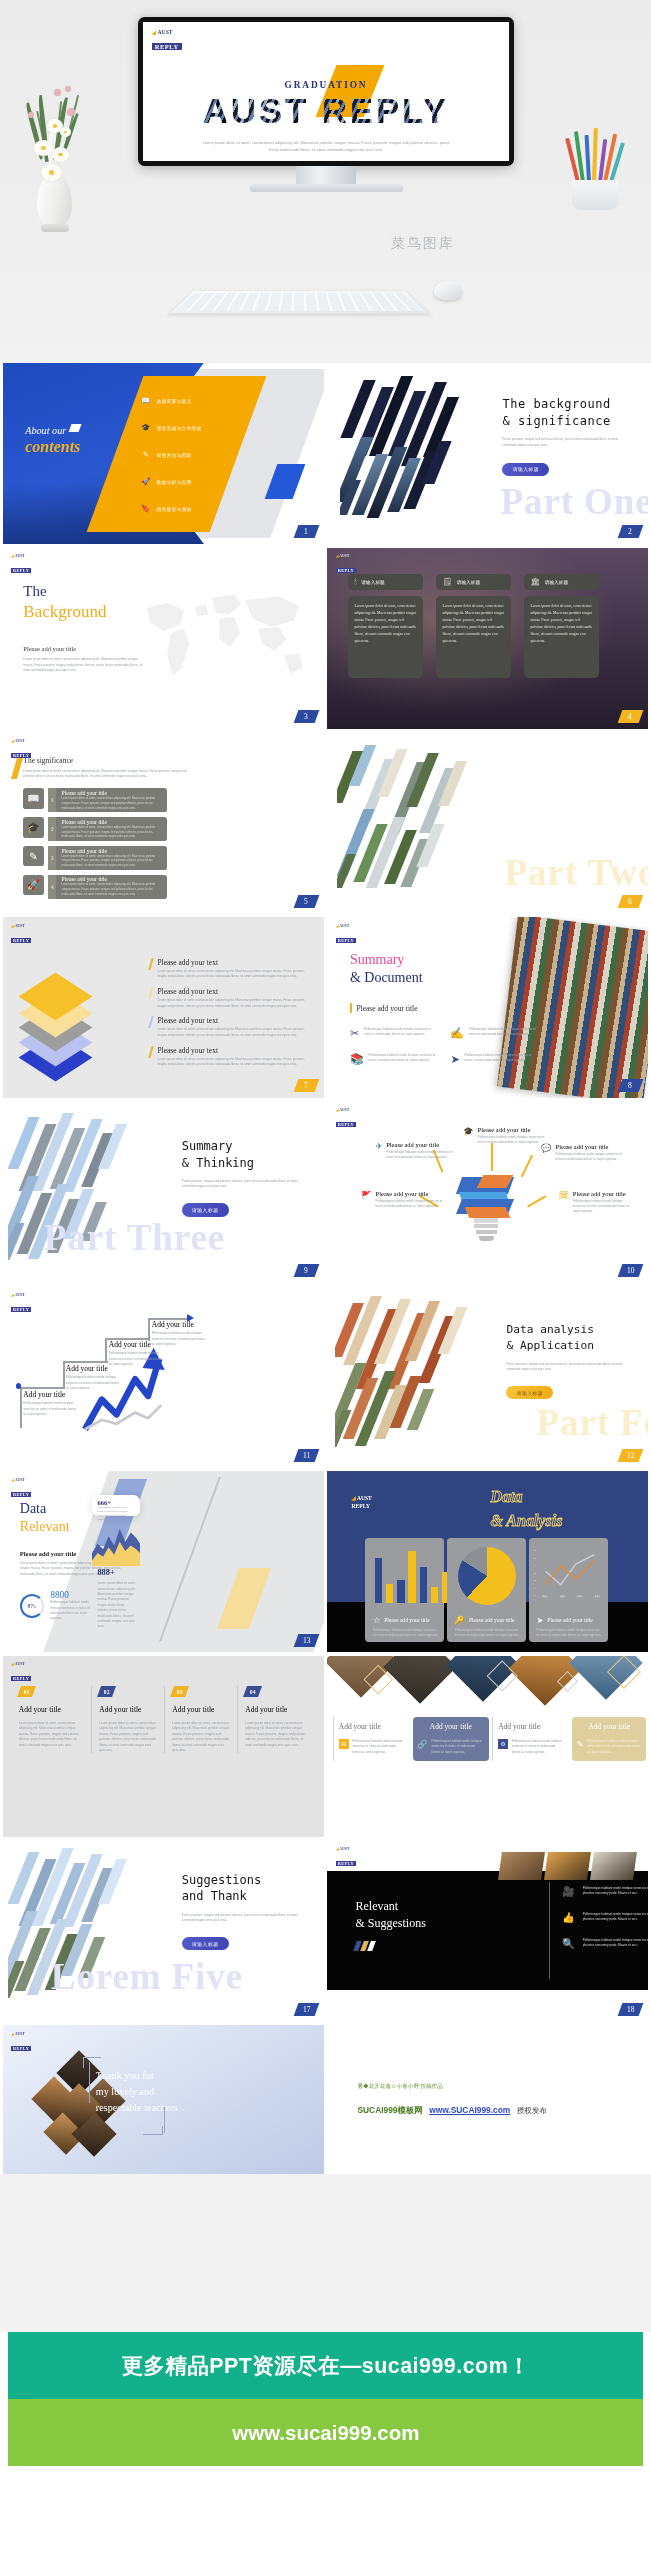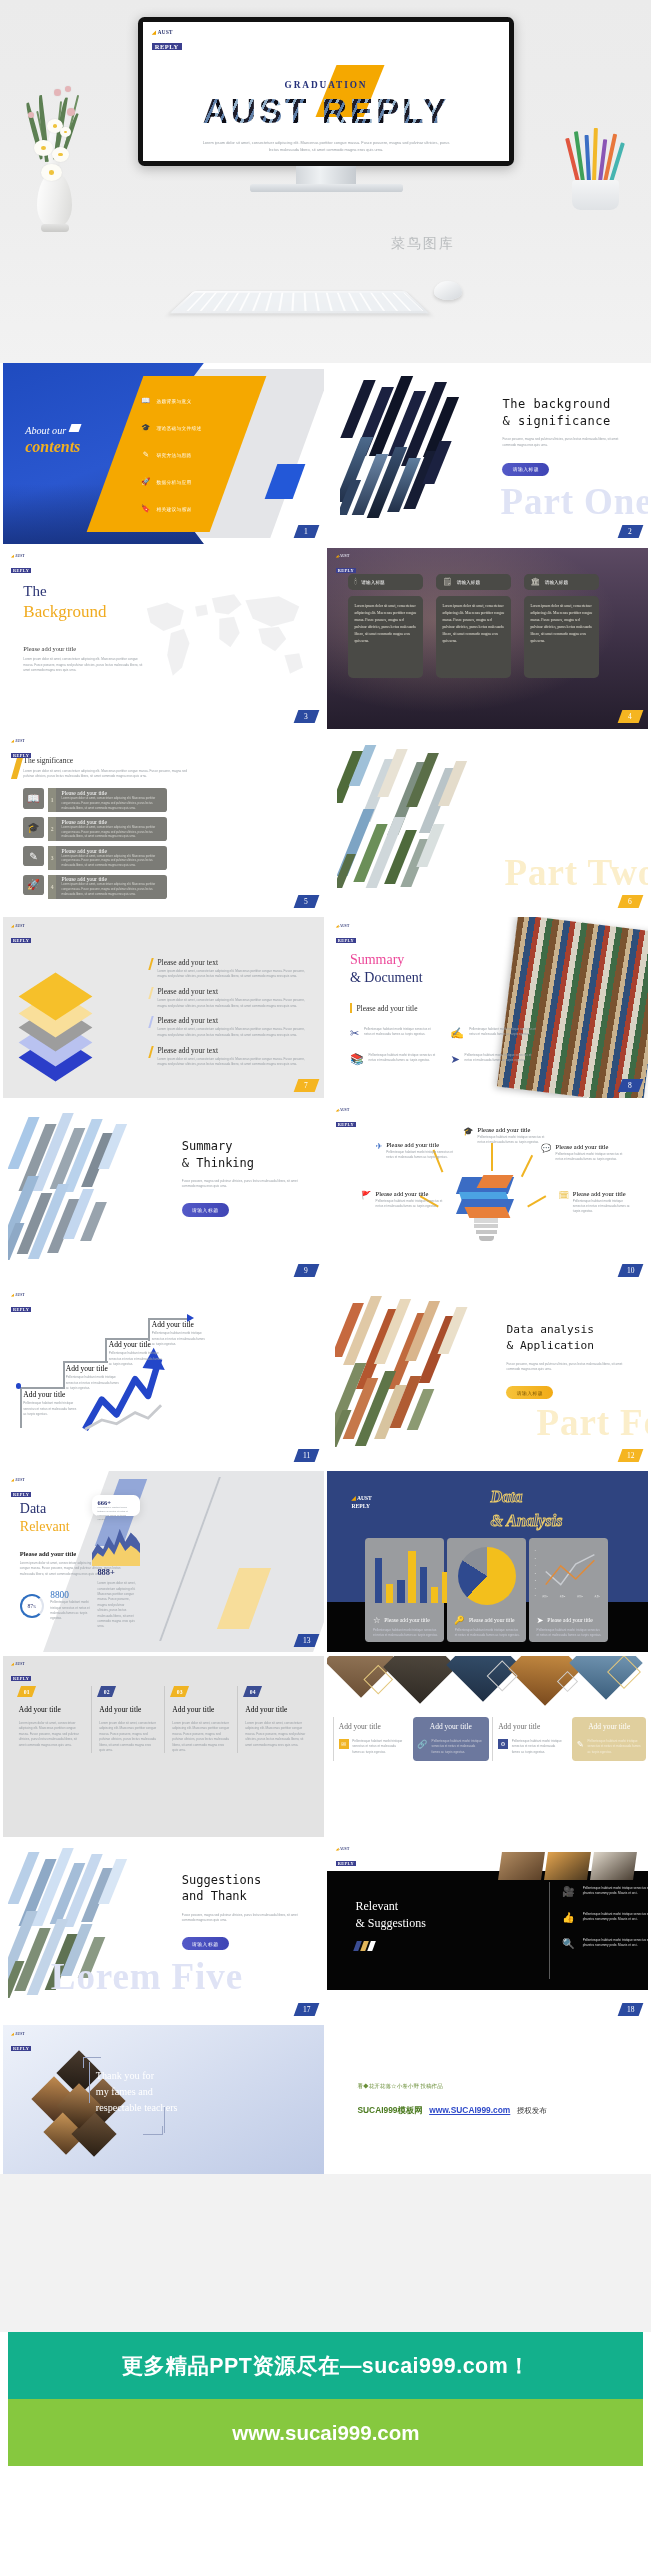--- a/index.html
+++ b/index.html
@@ -591,20 +591,21 @@
       <i style="left:65px;top:78px;width:11.2px;height:50px;background:#c3d7ef"></i>
       <i style="left:80px;top:91px;width:11.2px;height:39px;background:#98a3ad"></i>
       <i style="left:0px;top:112px;width:9.3px;height:37px;background:#8ea9c6"></i>
     </div>
     <div style="position:absolute;left:179px;top:37px;width:140px">
       <div class="hand" style="font-size:12px;color:#161616">Summary</div>
       <div class="hand" style="font-size:12px;color:#161616;margin-top:2.8px">&amp; Thinking</div>
       <div class="lorem" style="margin-top:9.3px;width:121px">Fusce posuere, magna sed pulvinar ultricies, purus lectus malesuada libero, sit amet commodo magna eros quis urna.</div>
       <div style="margin-top:8.4px"><span class="pill">请输入标题</span></div>
     </div>
+    <div class="bigword" style="left:41px;top:114px;">Part Three</div>
     <div class="pagenum">
         <span>9</span>
       </div>
   </div>
 
   <div class="slide">
     <div class="logo"><div class="l1"><b>◢</b> <span>AUST</span></div><span class="l2">REPLY</span></div>
     <div style="position:absolute;left:130px;top:73px;width:58px;height:67px">
       <div style="position:absolute;left:1.9px;top:1.9px;width:52px;height:17px;background:#3b6cc4;transform:skewX(-20deg)"></div>
       <div style="position:absolute;left:22.4px;top:0px;width:30px;height:13px;background:#e8803a;transform:skewX(-28deg)"></div>
@@ -989,21 +990,21 @@
       <div class="diamond" style="left:3.7px;top:20.5px;width:32px;height:32px;background:linear-gradient(140deg,#c08a4e,#4a3120)"></div>
       <div class="diamond" style="left:52px;top:22.4px;width:32px;height:32px;background:linear-gradient(140deg,#8f6a46,#2c2016)"></div>
       <div class="diamond" style="left:15px;top:54px;width:32px;height:32px;background:linear-gradient(140deg,#d09b5a,#53381f)"></div>
       <div class="diamond" style="left:43px;top:56px;width:32px;height:32px;background:linear-gradient(140deg,#6e5338,#2a1f14)"></div>
       <div class="diamond" style="left:28px;top:28px;width:32px;height:32px;background:linear-gradient(140deg,#b58551,#3a2818)"></div>
     </div>
     <div style="position:absolute;left:80px;top:32px;width:18.6px;height:11.2px;border-top:0.9px solid #9aa6c6;border-left:0.9px solid #9aa6c6"></div>
     <div style="position:absolute;left:86px;top:37px;width:17px;height:41px;border-left:0.9px solid #9aa6c6"></div>
     <div style="position:absolute;left:93px;top:45px;width:149px">
       <div style="font:400 10.2px 'Liberation Serif',serif;color:#fff;margin-bottom:4.7px">Thank you for</div>
-      <div style="font:400 10.2px 'Liberation Serif',serif;color:#fff;margin-bottom:4.7px">my fames and</div>
+      <div style="font:400 10.2px 'Liberation Serif',serif;color:#fff;margin-bottom:4.7px">my lovely and</div>
       <div style="font:400 10.2px 'Liberation Serif',serif;color:#fff">respectable teachers</div>
     </div>
     <div style="position:absolute;left:145px;top:82px;width:17px;height:26px;border-right:0.9px solid #9aa6c6"></div>
     <div style="position:absolute;left:140px;top:101px;width:20.5px;height:9.3px;border-bottom:0.9px solid #9aa6c6;border-right:0.9px solid #9aa6c6"></div>
     <div class="pagenum">
         <span>19</span>
       </div>
   </div>
 
   <div class="slide">

